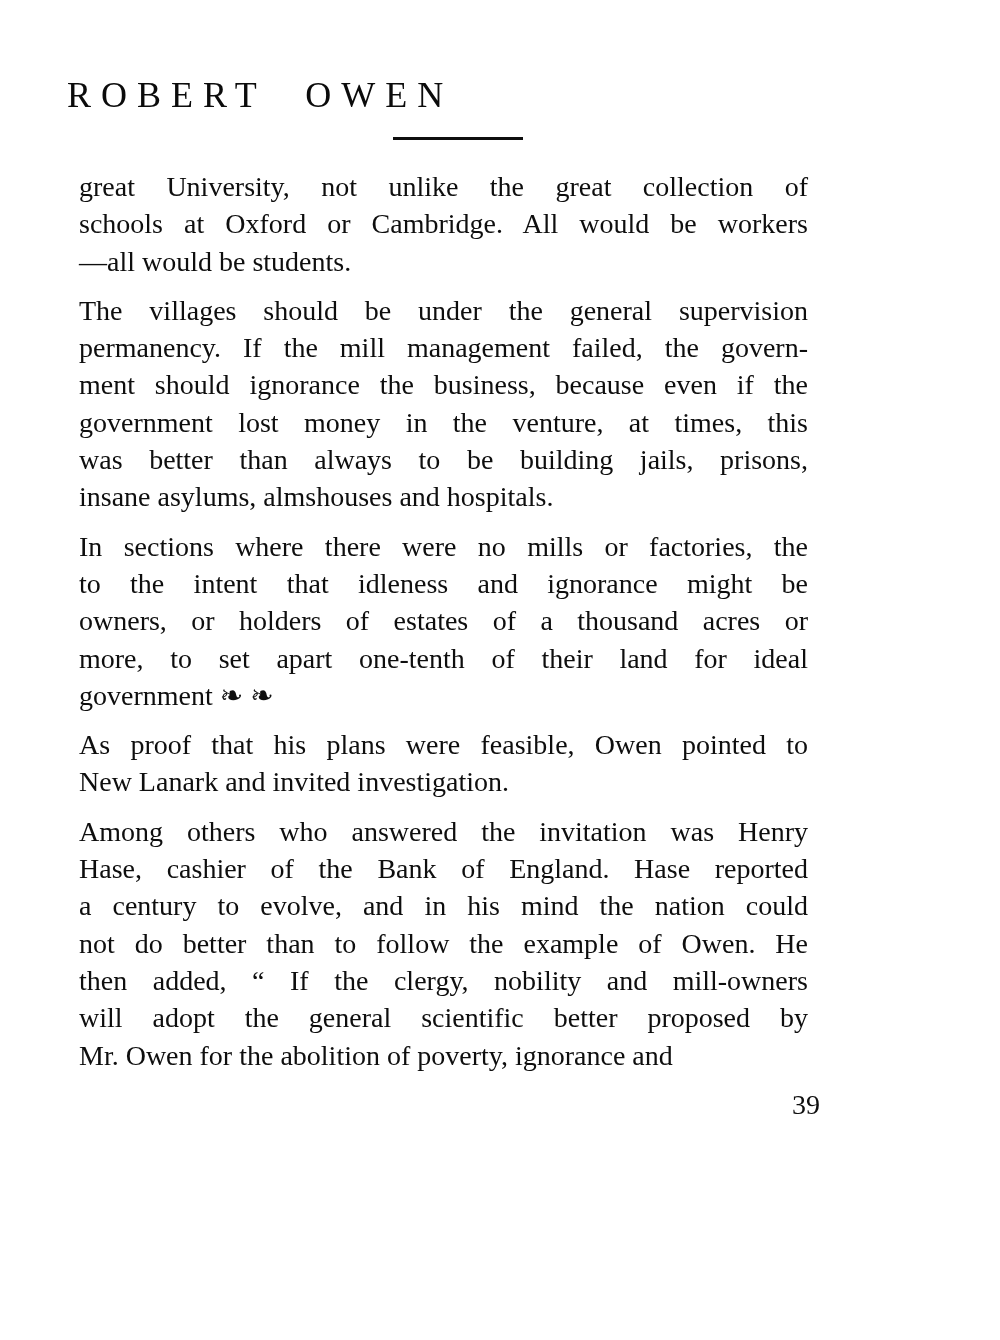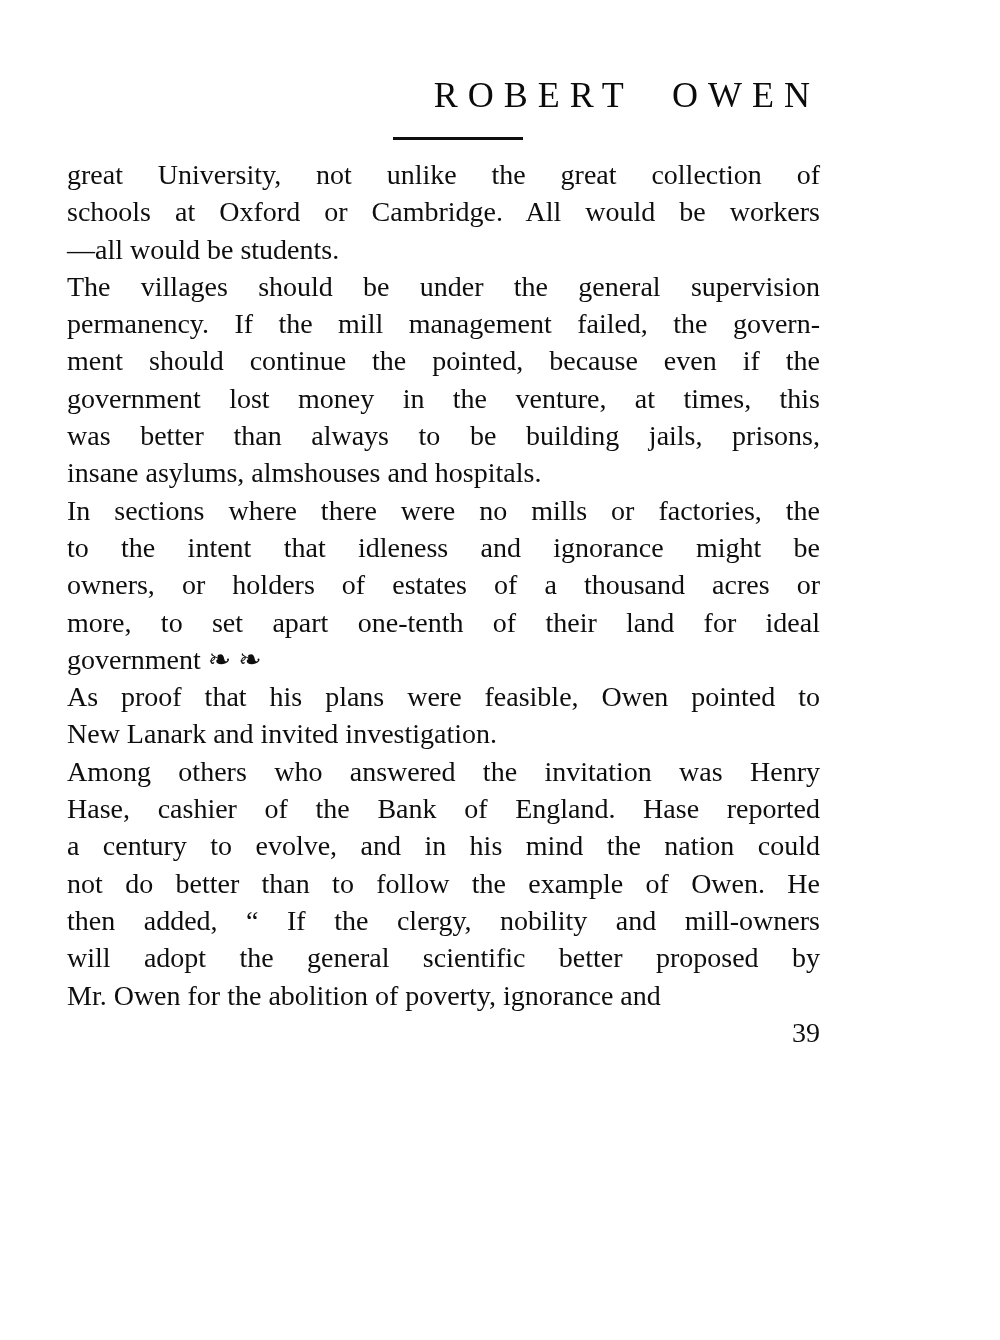--- a/index.html
+++ b/index.html
@@ -8,34 +8,34 @@
     background: #ffffff;
     position: relative;
     font-family: "Liberation Serif", "DejaVu Serif", serif;
     color: #0e0e0e;
     -webkit-font-smoothing: antialiased;
   }
   .sheet { position: absolute; inset: 0; background: #ffffff; overflow: hidden; }
 
   .title {
     position: absolute; left: 67px; top: 74px; width: 753px; margin: 0;
-    text-align: right; font-size: 36px; font-weight: 400;
+    text-align: left; font-size: 36px; font-weight: 400;
     letter-spacing: 10px; word-spacing: 20px; white-space: nowrap;
     color: #0b0b0b;
   }
   .rule {
     position: absolute; top: 137px; left: 393px;
     width: 130px; height: 3px; background: #0e0e0e;
   }
 
   .text-block {
     position: absolute; left: 67px; top: 156px; width: 753px;
     font-size: 28px; line-height: 37.3px; color: #0e0e0e;
   }
-  .para { margin: 0; }
+  .para { margin: 12px; }
   .line { text-align: justify; text-align-last: justify; }
   .line.last { text-align-last: left; }
 
   .folio { text-align: right; padding-left: 652px; }
 </style>
 </head>
 <body>
 
 <div class="sheet">
 
@@ -46,21 +46,21 @@
 
     <div class="para">
       <div class="line">great University, not unlike the great collection of</div>
       <div class="line">schools at Oxford or Cambridge. All would be workers</div>
       <div class="line last">—all would be students.</div>
     </div>
 
     <div class="para">
       <div class="line">The villages should be under the general supervision</div>
       <div class="line">permanency. If the mill management failed, the govern-</div>
-      <div class="line">ment should continue the pointed, because even if the</div>
+      <div class="line">ment should ignorance the business, because even if the</div>
       <div class="line">government lost money in the venture, at times, this</div>
       <div class="line">was better than always to be building jails, prisons,</div>
       <div class="line last">insane asylums, almshouses and hospitals.</div>
     </div>
 
     <div class="para">
       <div class="line">In sections where there were no mills or factories, the</div>
       <div class="line">to the intent that idleness and ignorance might be</div>
       <div class="line">owners, or holders of estates of a thousand acres or</div>
       <div class="line">more, to set apart one-tenth of their land for ideal</div>

